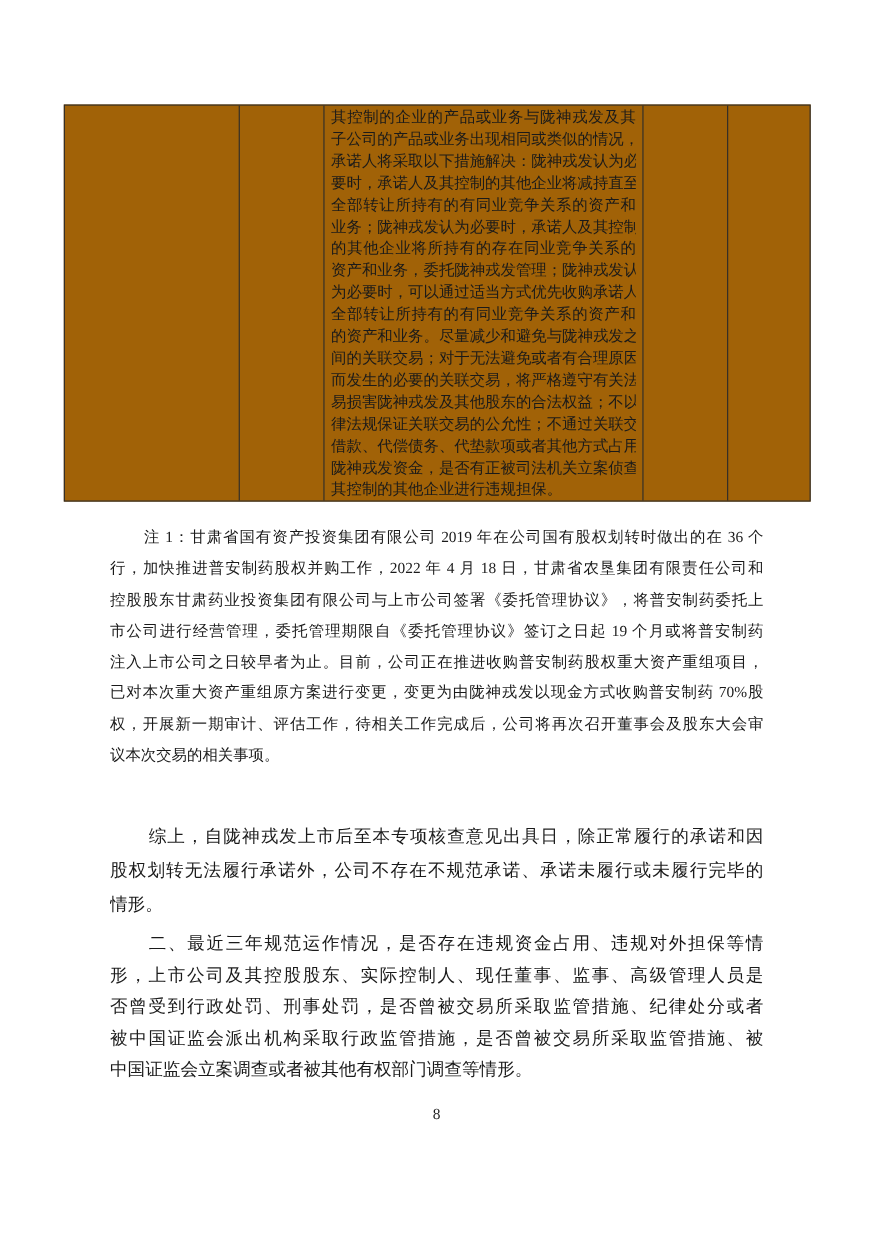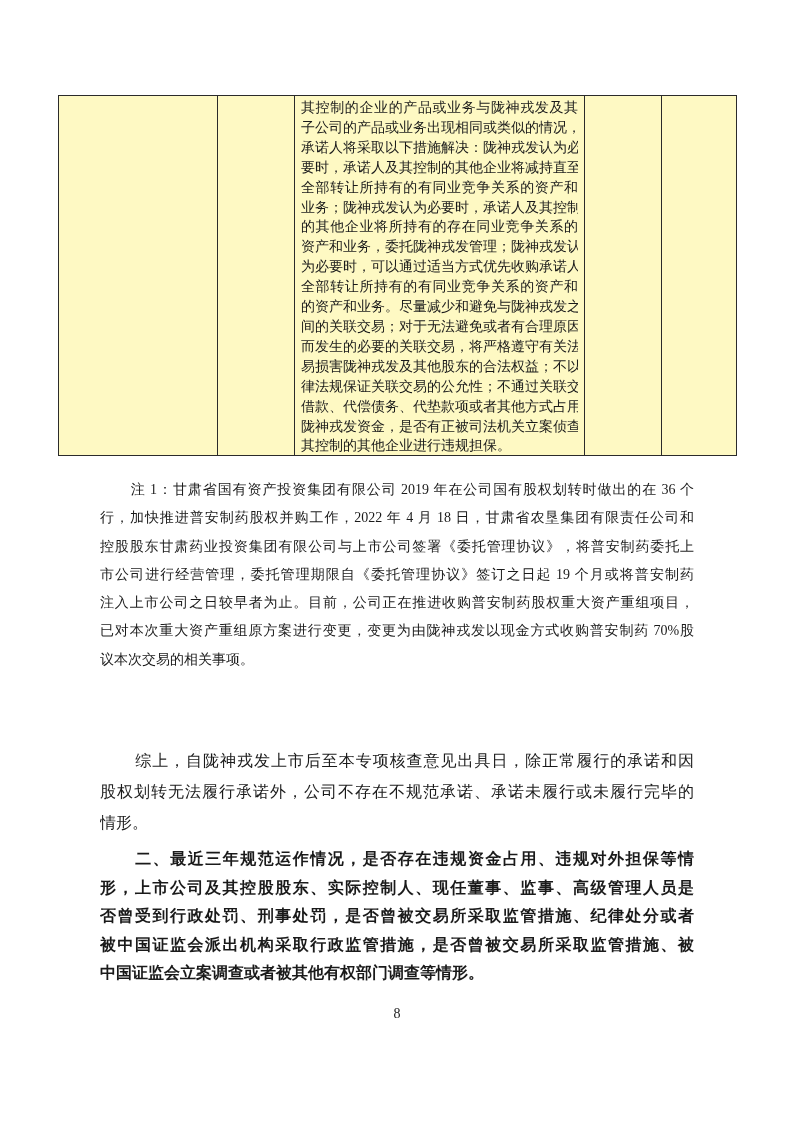--- a/index.html
+++ b/index.html
@@ -19,21 +19,21 @@
   
   .ctable {
     position: absolute;
     left: 58px;
     top: 95px;
     width: 679px;
     height: 361px;
     box-sizing: border-box;
     border: 1px solid #2b2b2b;
     display: flex;
-    background: #fef9c3;
+    background: #a16207;
   }
   .ctable .cell {
     box-sizing: border-box;
     height: 100%;
   }
   .ctable .cell + .cell {
     border-left: 1px solid #2b2b2b;
   }
   .cell.c1 { width: 158px; }
   .cell.c2 { width: 77px; }
@@ -73,21 +73,21 @@
   .para.conclusion {
     top: 745px;
     font-size: 16px;
   }
   .para.conclusion .tline {
     line-height: 31px;
   }
   .para.heading2 {
     top: 845px;
     font-size: 16px;
-    font-weight: bold;
+    font-weight: normal;
   }
   .para.heading2 .tline {
     line-height: 28.5px;
   }
   
   .page-num {
     position: absolute;
     left: 100px;
     width: 594px;
     top: 1006px;
@@ -127,20 +127,21 @@
     <div class="cell c5"></div>
   </div>
 
   <div class="para note">
       <div class="tline first">注 1：甘肃省国有资产投资集团有限公司 2019 年在公司国有股权划转时做出的在 36 个</div>
       <div class="tline">行，加快推进普安制药股权并购工作，2022 年 4 月 18 日，甘肃省农垦集团有限责任公司和</div>
       <div class="tline">控股股东甘肃药业投资集团有限公司与上市公司签署《委托管理协议》，将普安制药委托上</div>
       <div class="tline">市公司进行经营管理，委托管理期限自《委托管理协议》签订之日起 19 个月或将普安制药</div>
       <div class="tline">注入上市公司之日较早者为止。目前，公司正在推进收购普安制药股权重大资产重组项目，</div>
       <div class="tline">已对本次重大资产重组原方案进行变更，变更为由陇神戎发以现金方式收购普安制药 70%股</div>
+      <div class="tline">权，开展新一期审计、评估工作，待相关工作完成后，公司将再次召开董事会及股东大会审</div>
       <div class="tline last">议本次交易的相关事项。</div>
     </div>
 
   <div class="para conclusion">
       <div class="tline first">综上，自陇神戎发上市后至本专项核查意见出具日，除正常履行的承诺和因</div>
       <div class="tline">股权划转无法履行承诺外，公司不存在不规范承诺、承诺未履行或未履行完毕的</div>
       <div class="tline last">情形。</div>
     </div>
 
   <div class="para heading2">

